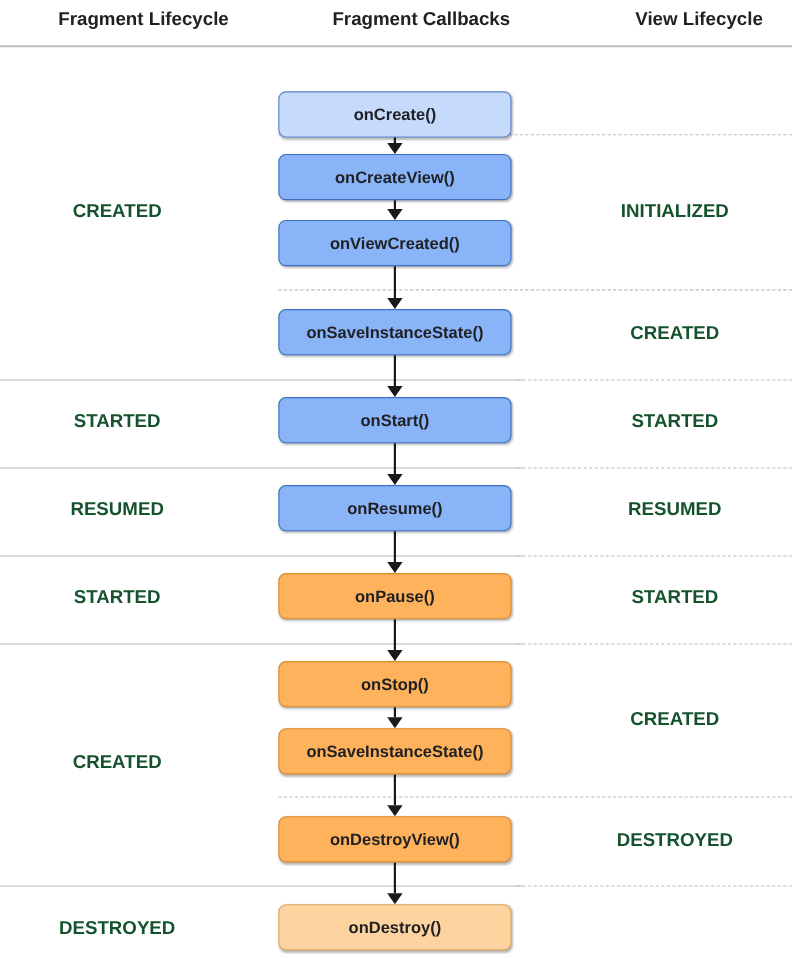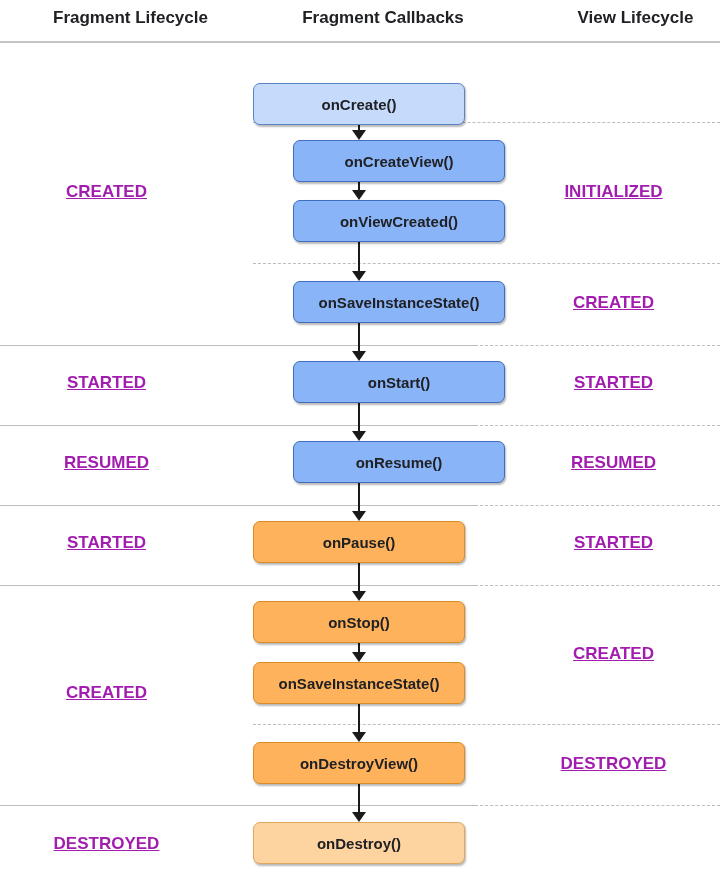--- a/index.html
+++ b/index.html
@@ -61,25 +61,24 @@
     position: absolute;
     height: 0;
     border-top: 1.5px dashed #bdbdbd;
   }
 
   
   .state-label {
     position: absolute;
     font-size: 17px;
     font-weight: bold;
-    color: #a21caf;
+    color: #14532d;
     text-align: center;
     white-space: nowrap;
     line-height: 1;
-    text-decoration: underline;
   }
   .state-label.left  { left: 0px;   width: 213px; }
   .state-label.right { left: 507px; width: 213px; }
 
   
   .cb-box {
     position: absolute;
     left: 253px;
     width: 212px;
     height: 42px;
@@ -94,21 +93,20 @@
     white-space: nowrap;
     box-shadow: 1px 1.5px 2px rgba(0,0,0,0.28);
   }
   .cb-box.tone-blue-light {
     background: #c6dafc;
     border: 1.5px solid #5b84c8;
   }
   .cb-box.tone-blue {
     background: #8ab4f8;
     border: 1.5px solid #3f6fbf;
-    margin-left: 40px;
   }
   .cb-box.tone-orange {
     background: #ffb25c;
     border: 1.5px solid #d98c28;
   }
   .cb-box.tone-orange-light {
     background: #fdd3a0;
     border: 1.5px solid #e0a85f;
   }
 

